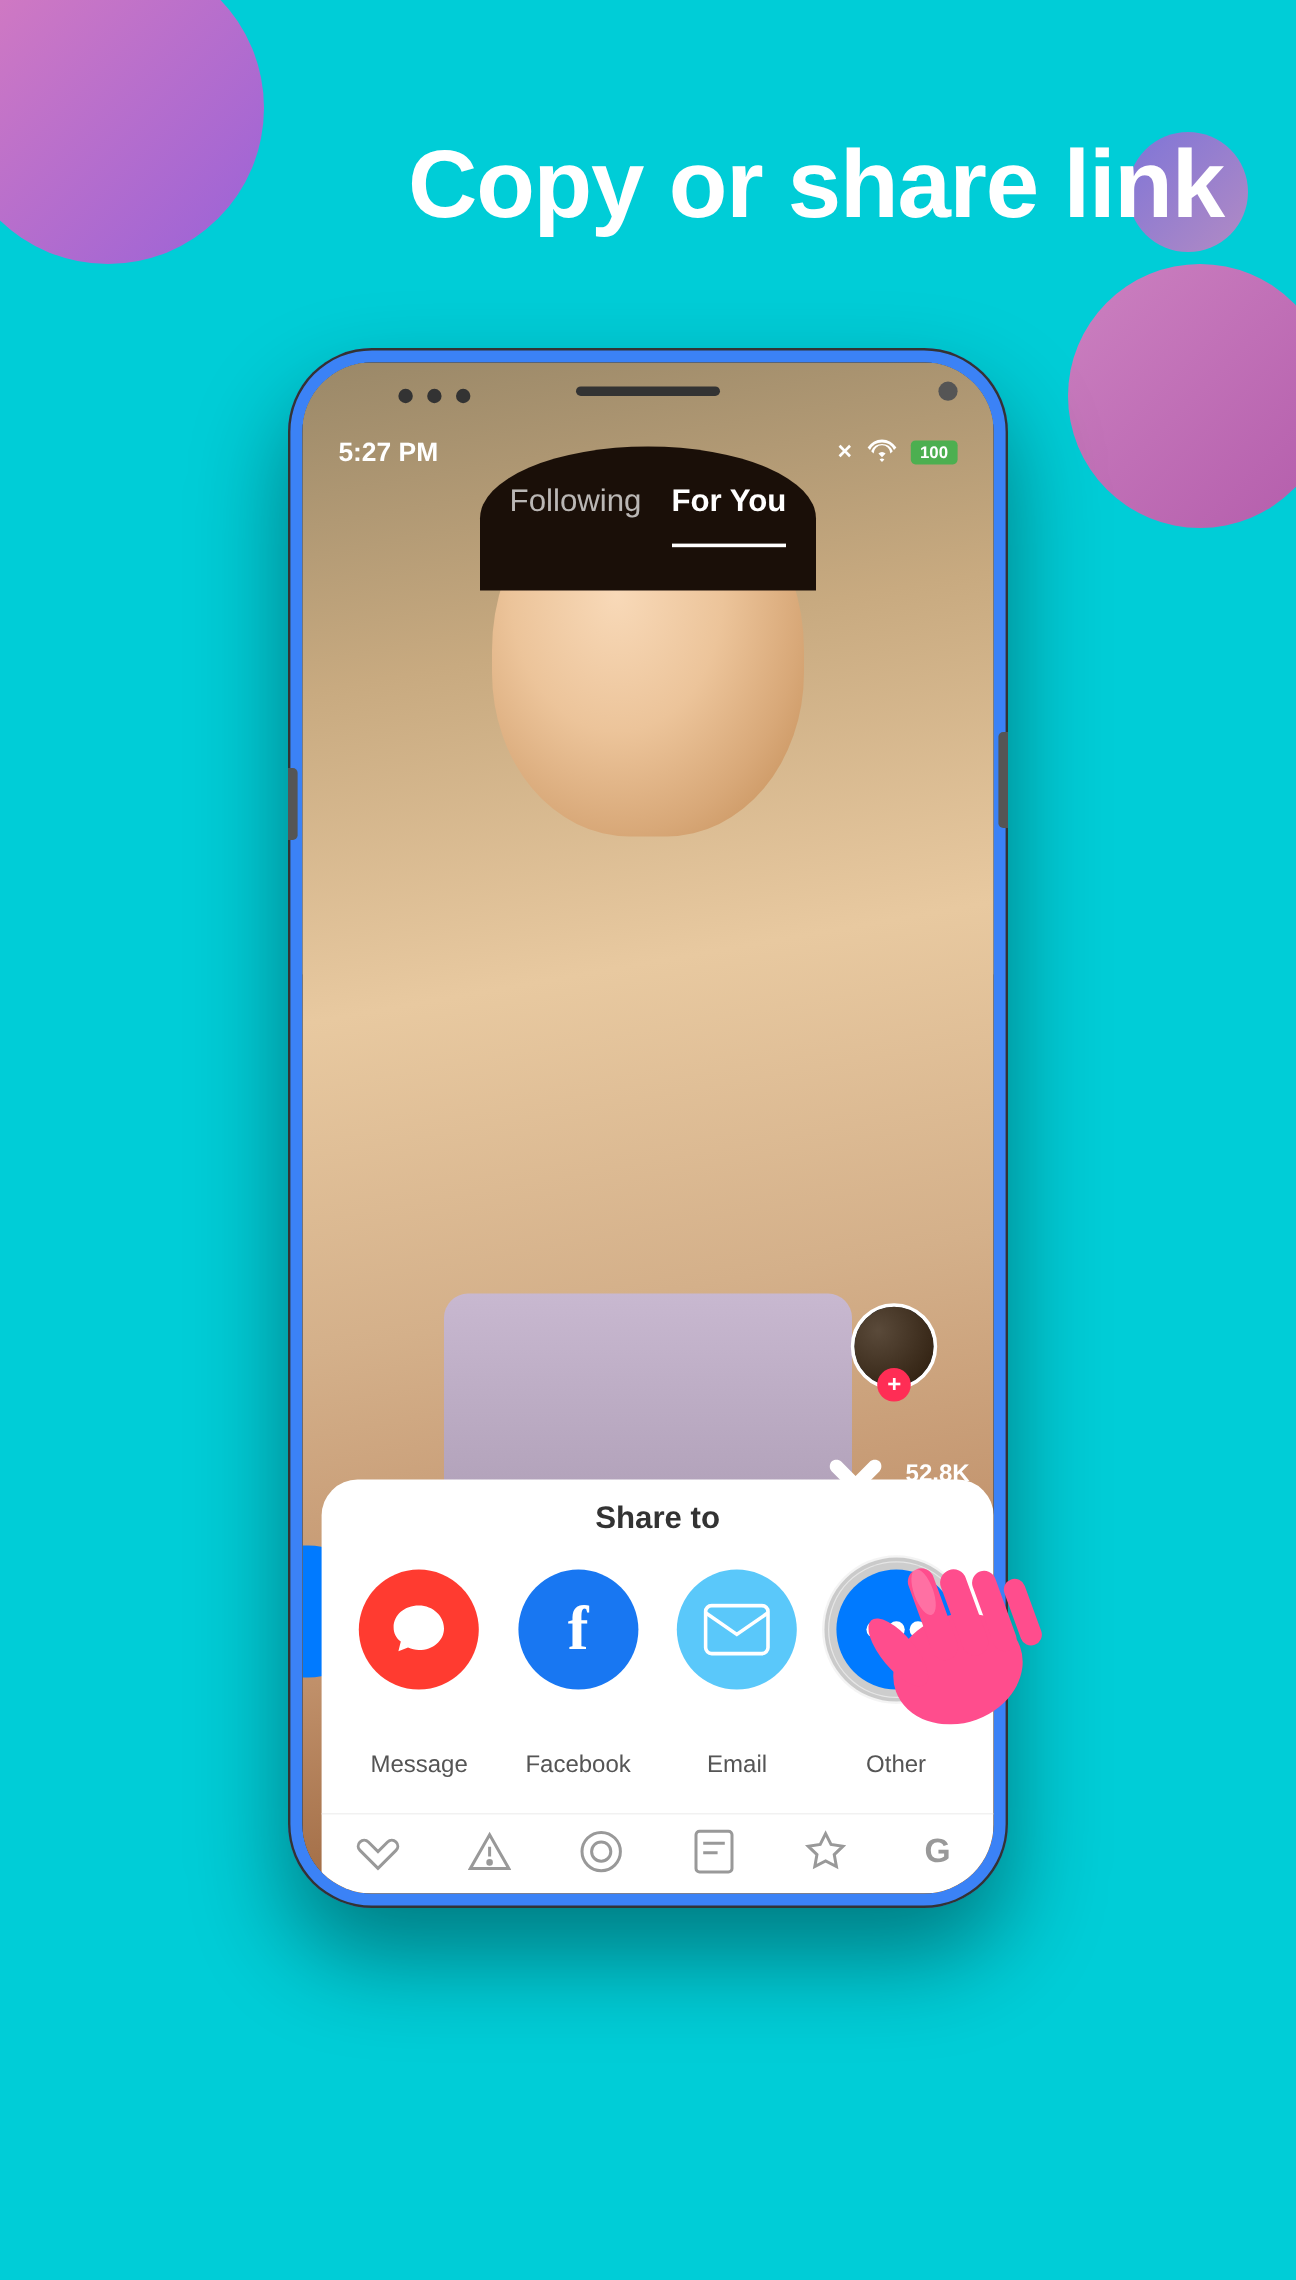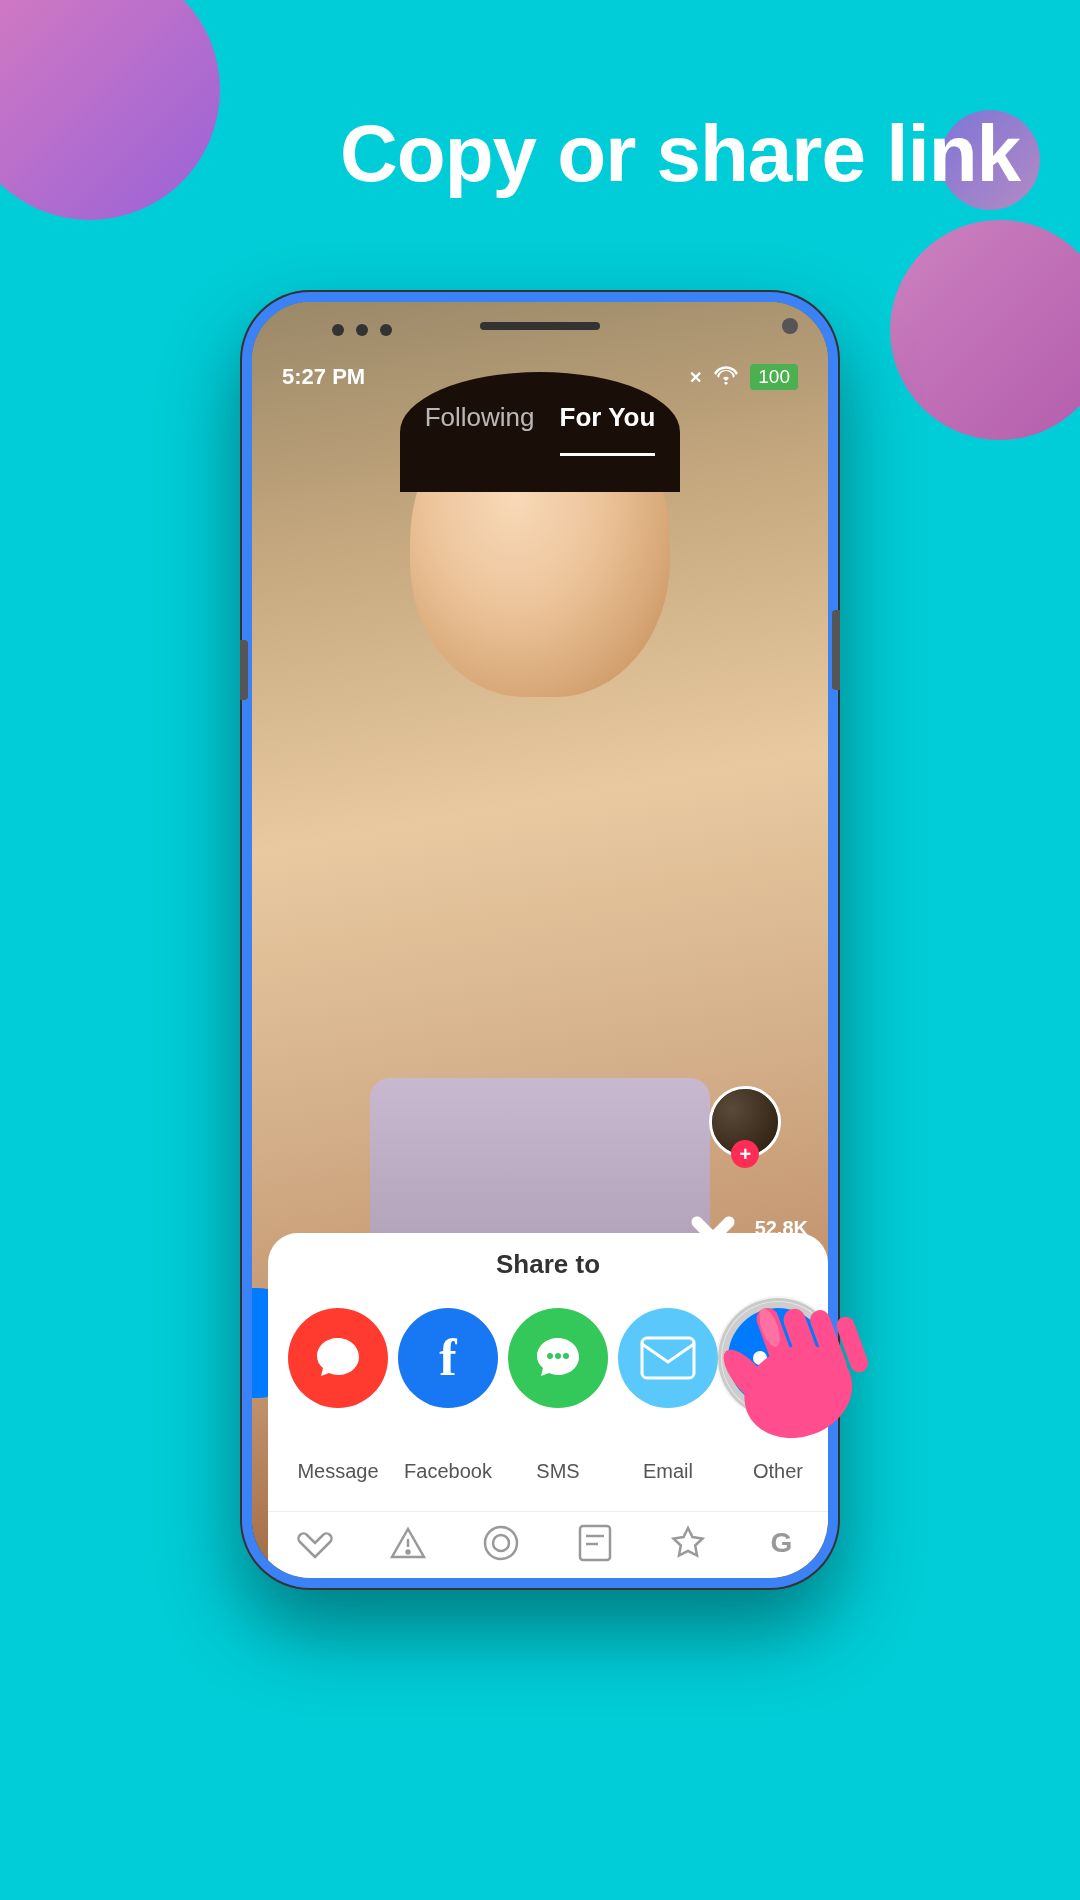--- a/index.html
+++ b/index.html
@@ -114,24 +114,24 @@
 
     .status-right {
       display: flex;
       align-items: center;
       gap: 10px;
     }
 
     .battery-icon {
       background: #4CAF50;
       color: white;
-      font-size: 19px;
+      font-size: 14px;
       padding: 2px 8px;
       border-radius: 4px;
-      font-weight: 400;
+      font-weight: 700;
     }
 
     
     .video-area {
       position: absolute;
       top: 0;
       left: 0;
       right: 0;
       bottom: 0;
       background: linear-gradient(180deg, #8B7355 0%, #C4A882 30%, #D4B896 50%, #B8956A 70%, #9A7A55 100%);
@@ -469,31 +469,20 @@
             <span class="share-label">Message</span>
           </div>
 
           <div class="share-item">
             <div class="share-circle facebook">
               <span style="color:white;font-size:52px;font-weight:900;font-family:serif;line-height:1;">f</span>
             </div>
             <span class="share-label">Facebook</span>
           </div>
 
-          <div class="share-item">
-            <div class="share-circle sms">
-              <svg width="52" height="52" viewBox="0 0 52 52" fill="white">
-                <path d="M26 6C14 6 5 14 5 24c0 5 2 9 6 12l-2 8 8-3c3 1 6 2 9 2 12 0 21-8 21-18S38 6 26 6z"></path>
-                <circle cx="18" cy="24" r="3" fill="#34C759"></circle>
-                <circle cx="26" cy="24" r="3" fill="#34C759"></circle>
-                <circle cx="34" cy="24" r="3" fill="#34C759"></circle>
-              </svg>
-            </div>
-            <span class="share-label">SMS</span>
-          </div>
 
           <div class="share-item">
             <div class="share-circle email">
               <svg width="56" height="44" viewBox="0 0 56 44" fill="white">
                 <rect x="2" y="2" width="52" height="40" rx="5" fill="none" stroke="white" stroke-width="3"></rect>
                 <path d="M2 8l26 18L54 8" fill="none" stroke="white" stroke-width="3"></path>
               </svg>
             </div>
             <span class="share-label">Email</span>
           </div>

